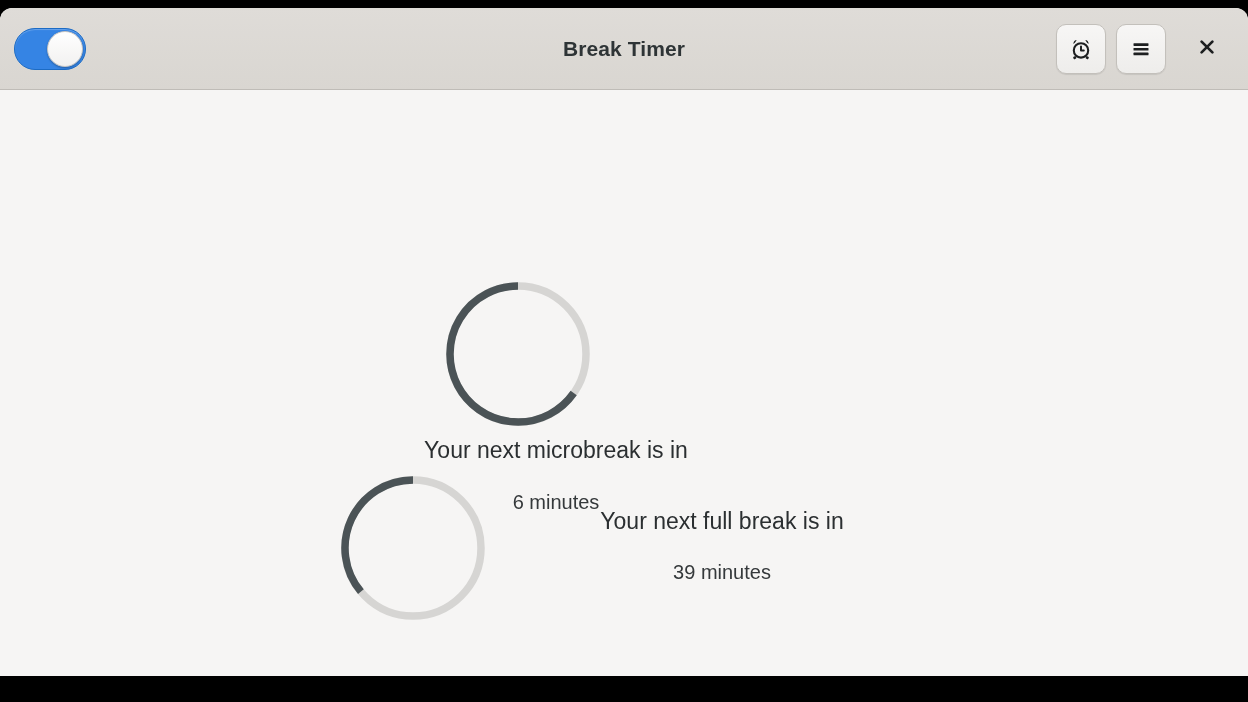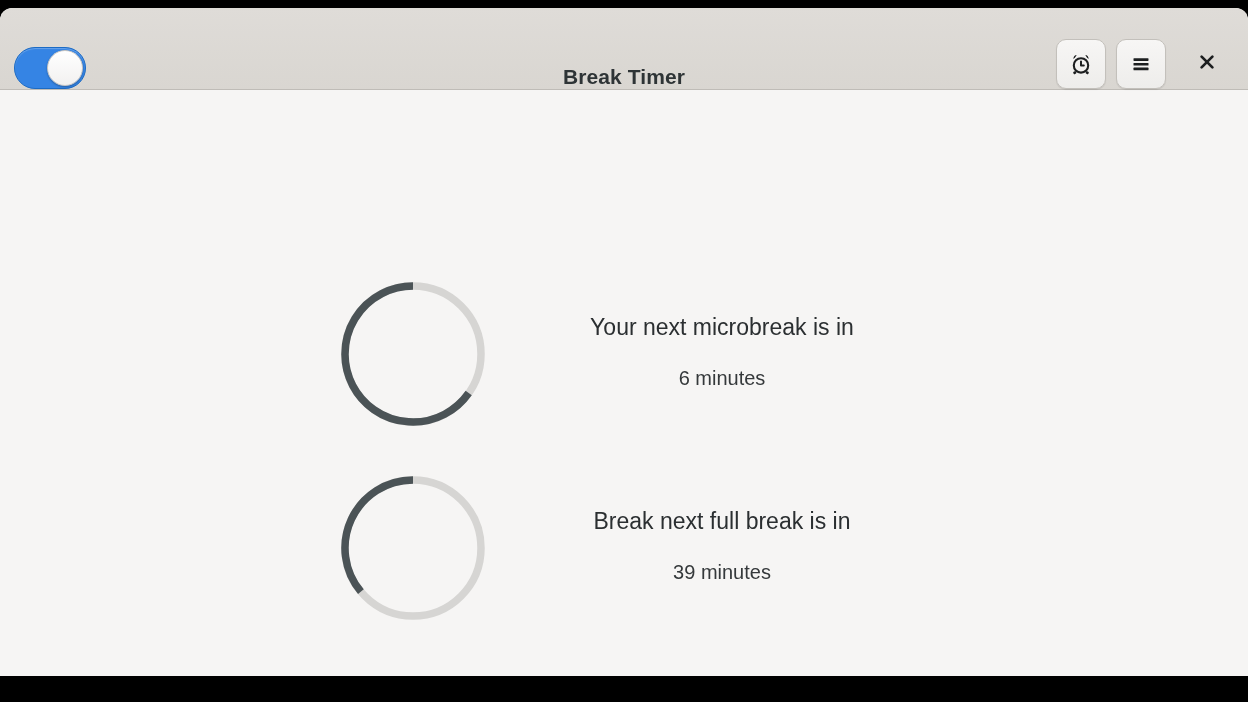--- a/index.html
+++ b/index.html
@@ -30,21 +30,21 @@
   
   #titlebar {
     position: relative;
     height: 82px;
     flex: 0 0 82px;
     background: linear-gradient(to bottom, #dfdcd8 0%, #d9d6d1 100%);
     border-bottom: 1px solid #bfbcb7;
     border-top-left-radius: 12px;
     border-top-right-radius: 12px;
     display: flex;
-    align-items: flex-end;
+    align-items: center;
     padding: 0 14px;
   }
 
   
   #enable-toggle {
     width: 72px;
     height: 42px;
     border-radius: 21px;
     background: #3584e4;
     border: 1px solid #1c6bc4;
@@ -116,21 +116,21 @@
     position: relative;
     background: #f6f5f4;
   }
 
   .timer-row {
     position: absolute;
     display: flex;
     align-items: center;
     left: 330px;
   }
-  #row-microbreak { top: 181px; }
+  #row-microbreak { top: 181px; flex-direction: column; }
   #row-fullbreak  { top: 375px; }
 
   .ring-wrap {
     width: 166px;
     height: 166px;
     flex: 0 0 166px;
     position: relative;
   }
   .ring-wrap svg { display: block; }
 
@@ -217,19 +217,19 @@
     </div>
 
     <div class="timer-row" id="row-fullbreak">
       <div class="ring-wrap">
         <svg width="166" height="166" viewBox="0 0 166 166">
           <circle cx="83" cy="83" r="68" fill="none" stroke="#d6d5d3" stroke-width="7.5"></circle>
           <path id="full-arc" fill="none" stroke="#4b5356" stroke-width="7.5" stroke-linecap="butt" d="M 83 15 A 68 68 0 0 0 30.91 126.71"></path>
         </svg>
       </div>
       <div class="timer-text">
-        <div class="timer-title">Break next full break is in</div>
+        <div class="timer-title">Your next full break is in</div>
         <div class="timer-value">39 minutes</div>
       </div>
     </div>
 
   </div>
 </div>
 
 </body></html>

